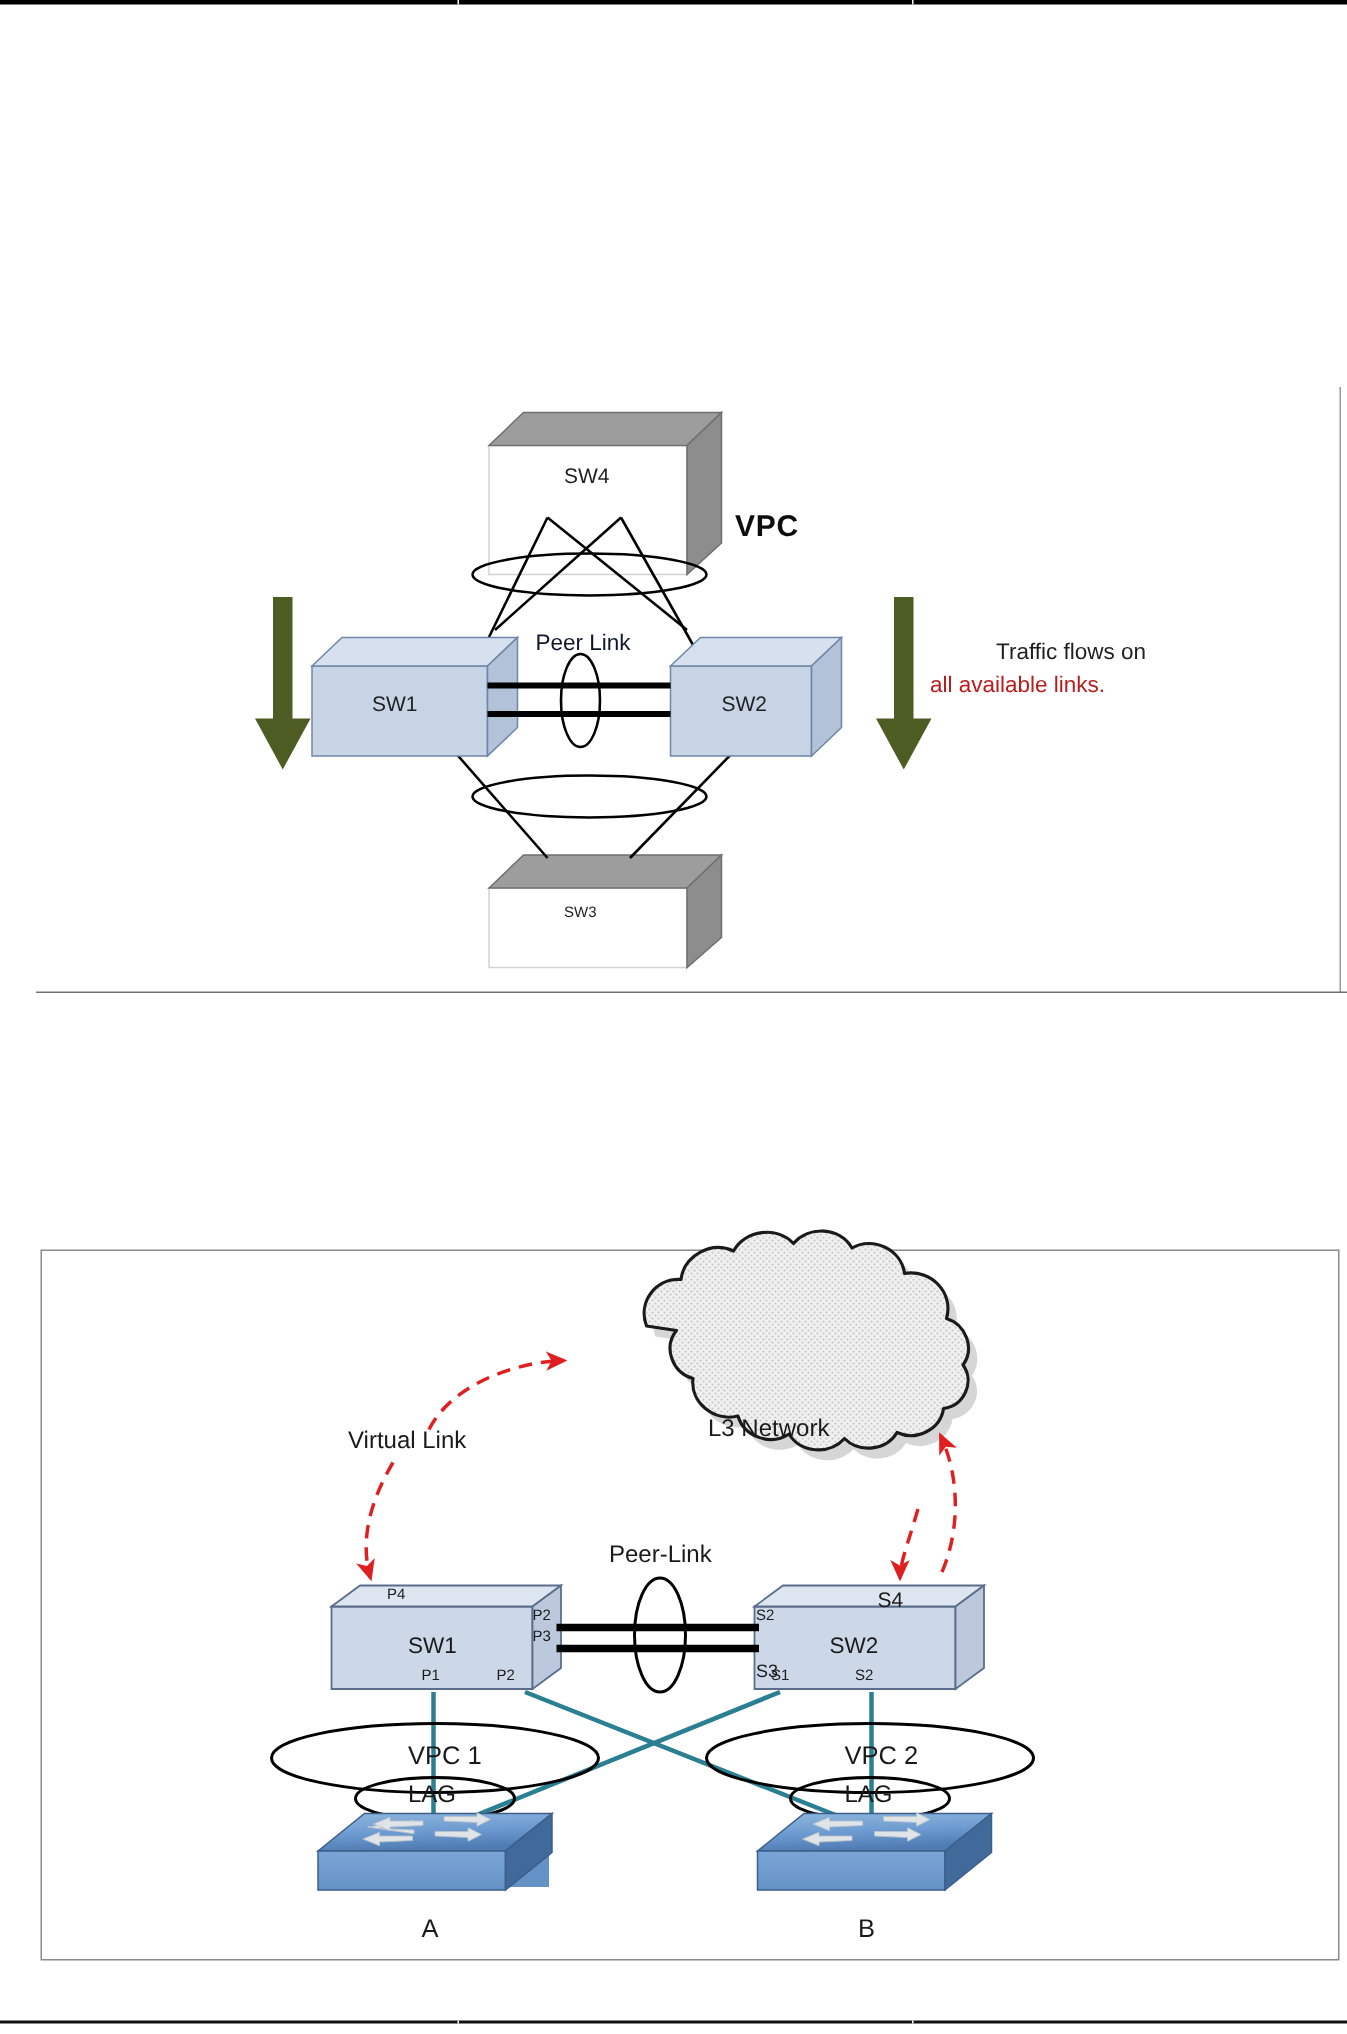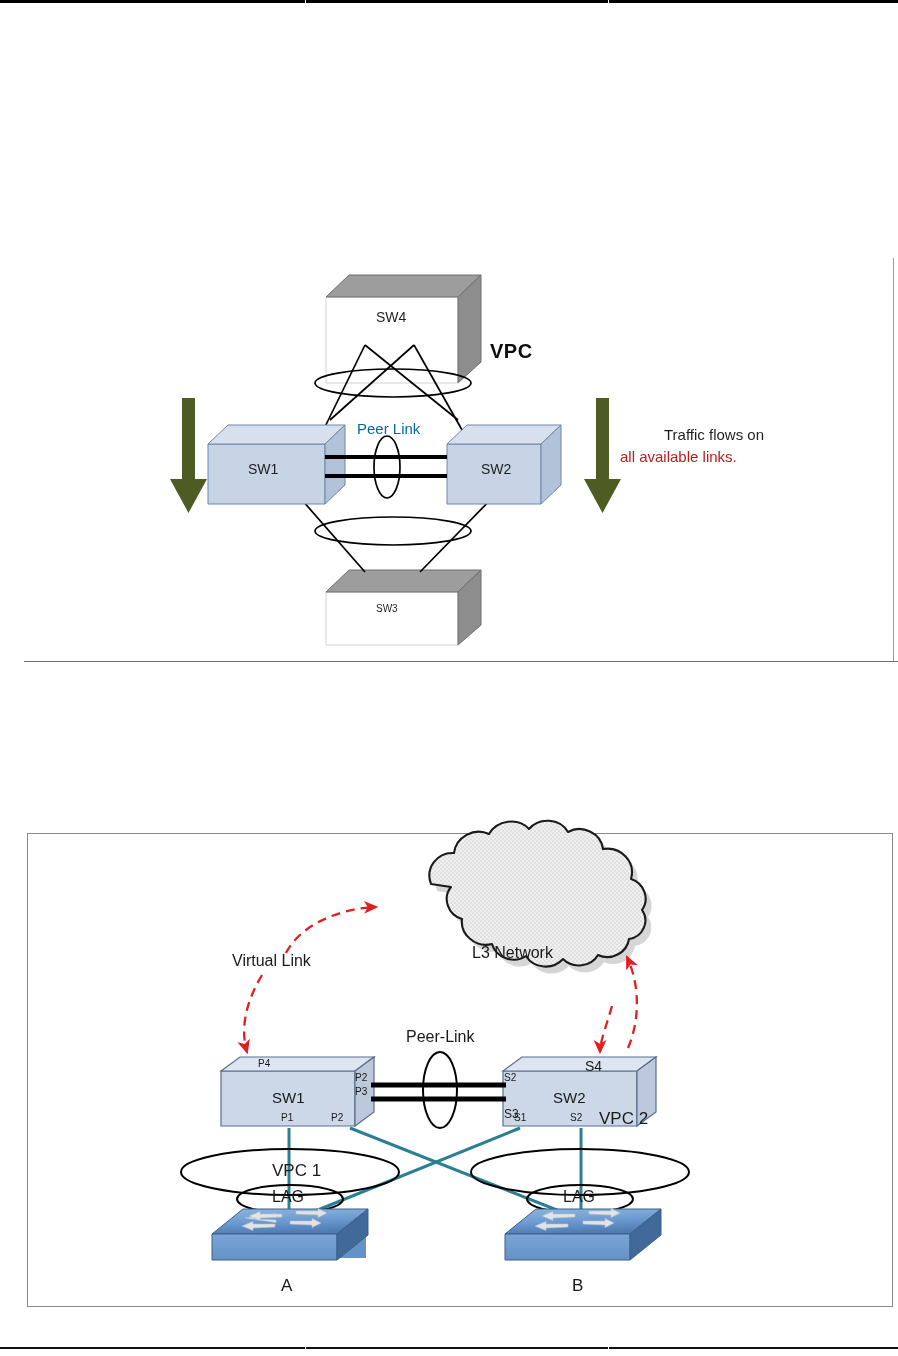--- a/index.html
+++ b/index.html
@@ -105,21 +105,21 @@
   </svg>
 
   <div class="lbl" style="left:376px;top:309px;font-size:14px;color:#1f1f1f;">SW4</div>
 
   <div class="lbl" style="left:376px;top:603px;font-size:10px;color:#1f1f1f;">SW3</div>
 
   <div class="lbl" style="left:248px;top:461px;font-size:14px;color:#1f1f1f;">SW1</div>
 
   <div class="lbl" style="left:481px;top:461px;font-size:14px;color:#1f1f1f;">SW2</div>
 
-  <div class="lbl" style="left:357px;top:420px;font-size:15px;color:#0369a1;">Peer Link</div>
+  <div class="lbl" style="left:357px;top:420px;font-size:15px;color:#0f172a;">Peer Link</div>
 
   <div class="lbl" style="left:490px;top:340px;font-size:20px;font-weight:bold;color:#0d0d0d;letter-spacing:0.5px;">VPC</div>
 
   <div class="lbl" style="left:620px;top:426px;font-size:15px;color:#1f1f1f;margin-left:44px;">Traffic flows on</div>
   <div class="lbl" style="left:620px;top:448px;font-size:15px;color:#b91c1c;">all available links.</div>
 
   <div class="fig2-frame"></div>
 
   <svg class="svg-layer" width="898" height="1356" viewBox="0 0 898 1356" style="top:0;">
     <defs>
@@ -264,21 +264,21 @@
   <div class="lbl" style="left:585px;top:1058px;font-size:14px;color:#1a1a1a;">S4</div>
   <div class="lbl" style="left:504px;top:1072px;font-size:10px;color:#1a1a1a;">S2</div>
   <div class="lbl" style="left:504px;top:1107px;font-size:12px;color:#1a1a1a;">S3</div>
   <div class="lbl" style="left:514px;top:1112px;font-size:10px;color:#1a1a1a;">S1</div>
   <div class="lbl" style="left:570px;top:1112px;font-size:10px;color:#1a1a1a;">S2</div>
 
   <div class="lbl" style="left:272px;top:1161px;font-size:17px;color:#1a1a1a;">VPC 1</div>
   <div class="lbl" style="left:272px;top:1188px;font-size:16px;color:#1a1a1a;">LAG</div>
   <div class="lbl" style="left:281px;top:1276px;font-size:17px;color:#1a1a1a;">A</div>
 
-  <div class="lbl" style="left:563px;top:1109px;font-size:17px;color:#1a1a1a;margin-left:36px;">VPC 2</div>
+  <div class="lbl" style="left:563px;top:1161px;font-size:17px;color:#1a1a1a;">VPC 2</div>
   <div class="lbl" style="left:563px;top:1188px;font-size:16px;color:#1a1a1a;">LAG</div>
   <div class="lbl" style="left:572px;top:1276px;font-size:17px;color:#1a1a1a;">B</div>
 
   <div class="bottom-rule">
     <i style="left:305px;"></i>
       <i style="left:608px;"></i>
   </div>
 
 </div>
 

